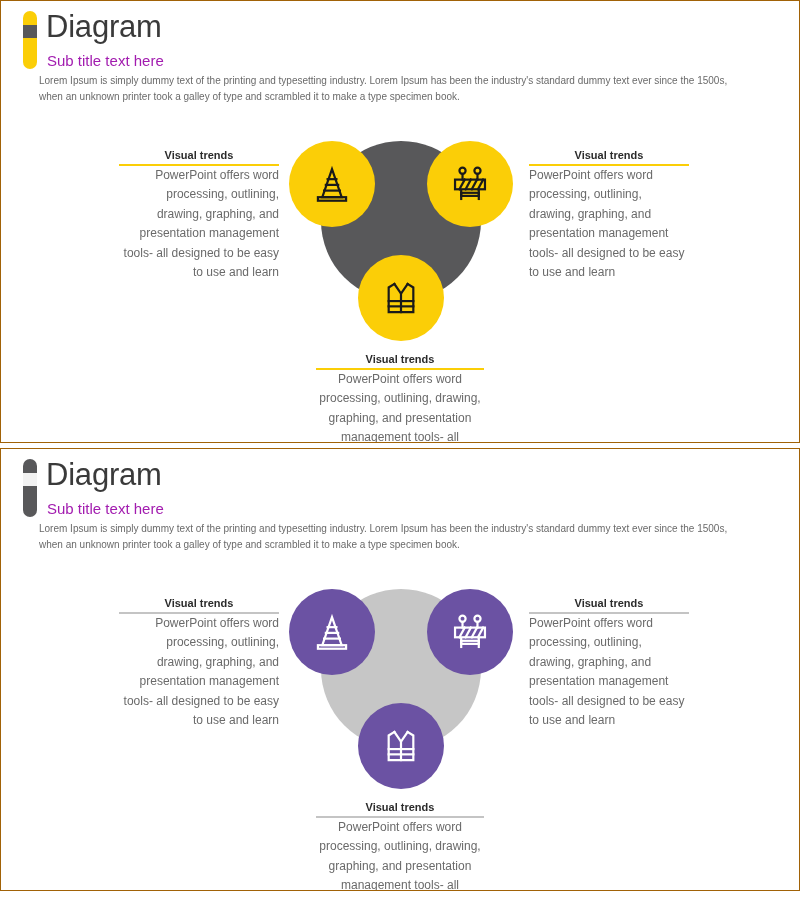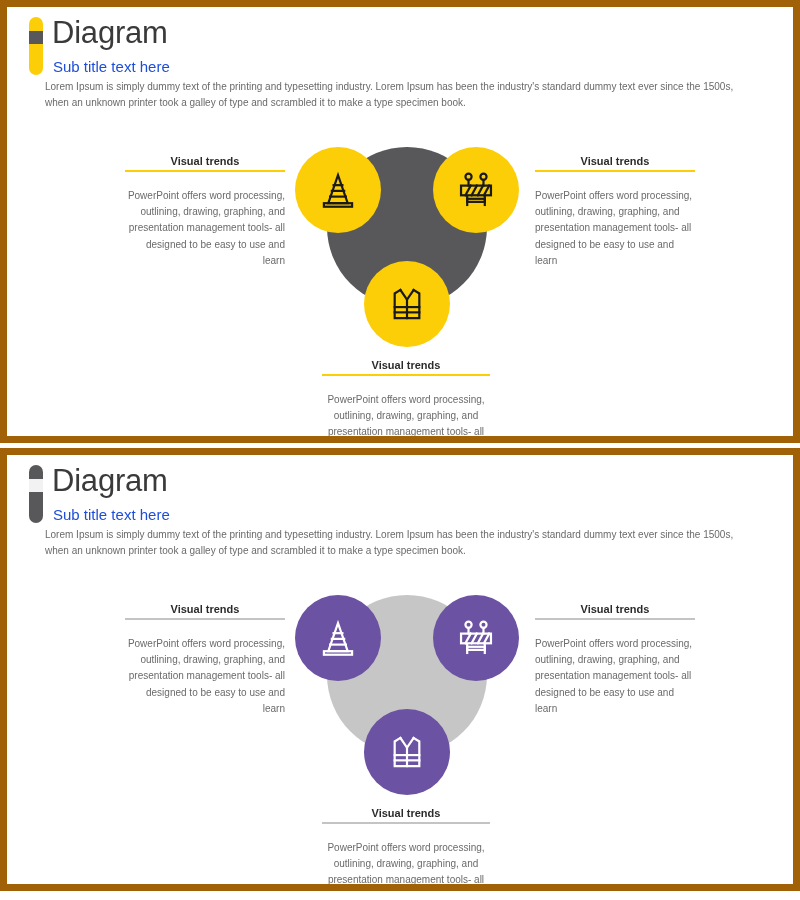--- a/index.html
+++ b/index.html
@@ -8,21 +8,21 @@
     background: #ffffff;
     font-family: "Liberation Sans", sans-serif;
   }
   .page { width: 800px; height: 900px; display: flex; flex-direction: column; }
 
   .slide {
     position: relative;
     width: 800px;
     height: 443px;
     background: #ffffff;
-    border: 7px solid #a16207;
+    border: 1px solid #a16207;
     overflow: hidden;
     flex: 0 0 auto;
   }
   .slide + .slide { margin-top: 5px; }
 
   
   .header { position: absolute; left: 0; top: 0; width: 100%; }
   .title-bar {
     position: absolute;
     left: 22px; top: 10px;
@@ -45,21 +45,21 @@
     font-size: 31px;
     font-weight: 400;
     color: #3a3a3a;
     letter-spacing: -0.2px;
   }
   .subtitle {
     position: absolute;
     left: 46px; top: 51px;
     font-size: 15px;
     font-weight: 400;
-    color: #1d4ed8;
+    color: #a21caf;
   }
   .bodytext {
     position: absolute;
     left: 38px; top: 72px;
     width: 700px;
     font-size: 10px;
     line-height: 1.55;
     color: #6a6a6a;
   }
 
@@ -101,22 +101,22 @@
     font-size: 11px;
     font-weight: bold;
     color: #2b2b2b;
     padding-bottom: 3px;
     text-align: center;
   }
   .block .rule { height: 2px; width: 100%; }
   .theme-yellow .block .rule { background: #FBCE07; }
   .theme-purple .block .rule { background: #c4c4c4; }
   .block .desc {
-    margin-top: 16px;
-    font-size: 10px;
+    margin-top: 0;
+    font-size: 12px;
     line-height: 1.62;
     color: #6a6a6a;
   }
 
   .block-left   { left: 118px; top: 148px; text-align: right; }
   .block-right  { left: 528px; top: 148px; text-align: left; }
   .block-bottom { left: 315px; top: 352px; width: 168px; text-align: center; }
 </style>
 </head>
 <body>

